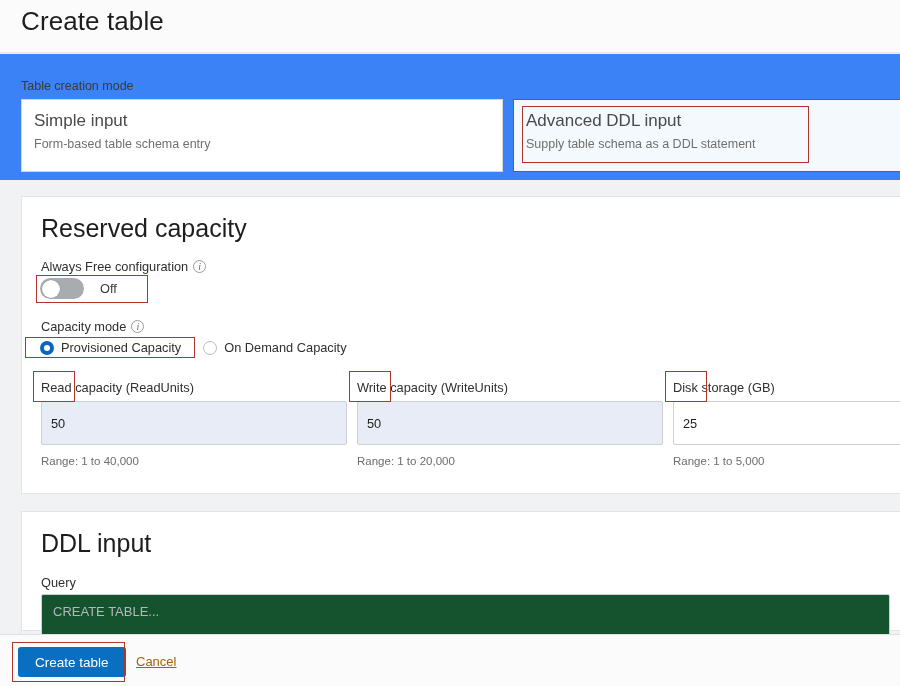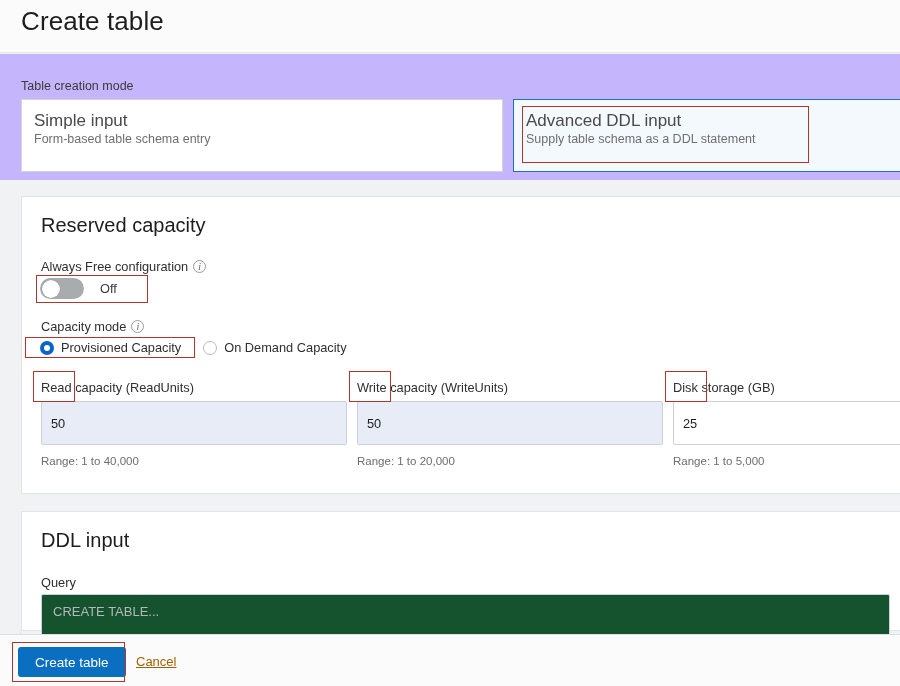--- a/index.html
+++ b/index.html
@@ -29,21 +29,21 @@
     position: absolute; left: 21px; top: 6px;
     font-size: 26px; font-weight: 400;
     color: #1d1d1d; letter-spacing: 0.1px;
     white-space: nowrap;
   }
 
   
   .mode-strip {
     position: absolute; left: 0; top: 54px;
     width: 900px; height: 126px;
-    background: #c4b5fd;
+    background: #3b82f6;
   }
   .mode-label {
     position: absolute; left: 21px; top: 25px;
     font-size: 12.5px; color: #3a3a3a;
   }
   .tiles {
     position: absolute; left: 21px; top: 45px;
     display: flex; align-items: stretch;
   }
   .tile {
@@ -58,20 +58,21 @@
     border: 1px solid #1d72b8;
     width: 480px;
     margin-left: 10px;
   }
   .tile-title {
     font-size: 17px; color: #4a4a4a;
     font-weight: 400; line-height: 22px;
     white-space: nowrap;
   }
   .tile-sub {
+    margin-top: 5px;
     font-size: 12.5px; color: #6f6f6f;
     white-space: nowrap;
   }
   .tile-annot {
     position: absolute; left: 8px; top: 6px;
     width: 287px; height: 57px;
     border: 1.6px solid #b0362c;
     pointer-events: none;
   }
 
@@ -80,21 +81,21 @@
     position: absolute;
     background: #ffffff;
     border: 1px solid #e2e4e7;
     border-right: none;
   }
   #card-capacity { left: 21px; top: 196px; width: 885px; height: 298px; }
   #card-ddl      { left: 21px; top: 511px; width: 885px; height: 120px; }
 
   .card-title {
     position: absolute; left: 19px; top: 17px;
-    font-size: 20px; color: #1d1d1d; font-weight: 400;
+    font-size: 25px; color: #1d1d1d; font-weight: 400;
     white-space: nowrap;
   }
 
   .field-label {
     font-size: 12.8px; color: #2f2f2f;
     white-space: nowrap;
   }
   .hint {
     font-size: 11.5px; color: #6d6d6d;
     white-space: nowrap;

